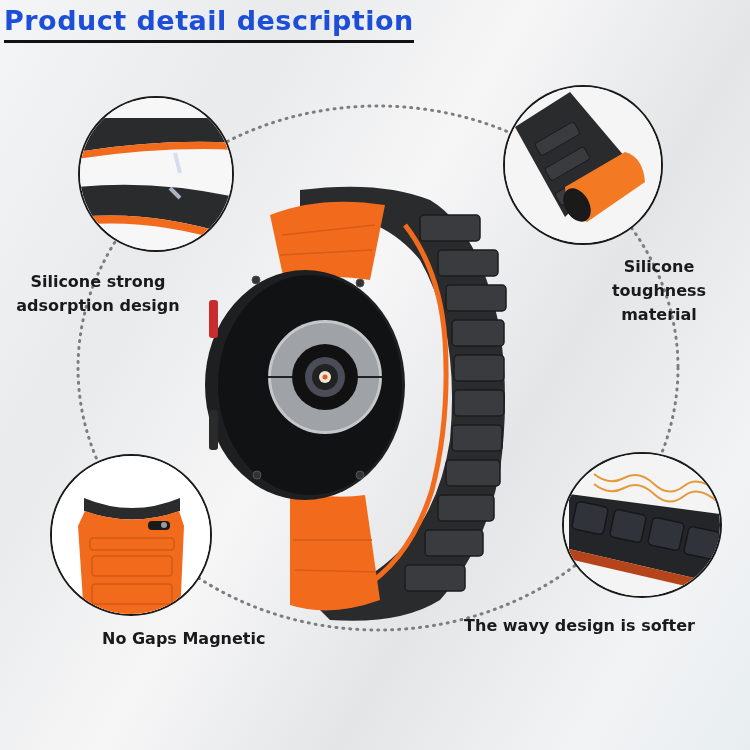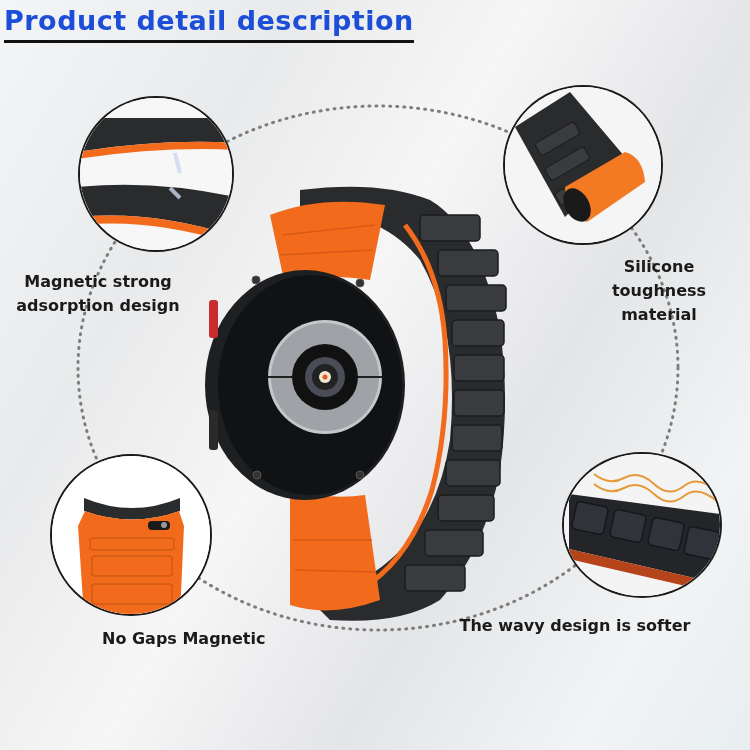--- a/index.html
+++ b/index.html
@@ -94,21 +94,21 @@
   <svg width="152" height="152">
     <rect width="152" height="152" fill="#f7f7f7"></rect>
     <path d="M-10 20 L160 20 L160 45 Q80 40 -10 55 Z" fill="#2a2b2d"></path>
     <path d="M-10 55 Q80 40 160 45 L160 52 Q80 48 -10 62 Z" fill="#f26b1d"></path>
     <path d="M-10 90 Q70 80 160 100 L160 140 Q70 110 -10 120 Z" fill="#2a2b2d"></path>
     <path d="M-10 120 Q70 110 160 140 L160 148 Q70 118 -10 128 Z" fill="#f26b1d"></path>
     <path d="M95 55 L100 75 M90 90 L100 100" stroke="#cbd7ec" stroke-width="4" opacity="0.8"></path>
   </svg>
 </div>
 <div class="callout-label" style="left:8px; top:270px; width:180px;">
-  <div>Magnetic strong</div>
+  <div>Silicone strong</div>
   <div>adsorption design</div>
 </div>
 
 <div class="circle" style="left:503px; top:85px; width:160px; height:160px;">
   <svg width="156" height="156">
     <rect width="156" height="156" fill="#f5f5f5"></rect>
     <path d="M10 40 L65 5 L120 70 L60 130 Z" fill="#2a2b2d"></path>
     <g fill="#3a3b3e" stroke="#1c1c1c">
       <rect x="30" y="45" width="45" height="14" rx="3" transform="rotate(-30 52 52)"></rect>
       <rect x="40" y="70" width="45" height="14" rx="3" transform="rotate(-30 62 77)"></rect>
@@ -149,15 +149,15 @@
     <path d="M5 40 L156 60 L156 130 L5 95 Z" fill="#232528"></path>
     <path d="M5 95 L156 130 L156 140 L5 105 Z" fill="#b5441a"></path>
     <g fill="#30333a" stroke="#16171a" stroke-width="1.5">
       <rect x="10" y="50" width="32" height="28" rx="4" transform="rotate(12 26 64)"></rect>
       <rect x="48" y="58" width="32" height="28" rx="4" transform="rotate(12 64 72)"></rect>
       <rect x="86" y="66" width="32" height="28" rx="4" transform="rotate(12 102 80)"></rect>
       <rect x="122" y="75" width="32" height="28" rx="4" transform="rotate(12 138 89)"></rect>
     </g>
   </svg>
 </div>
-<div class="callout-label" style="left:455px; top:614px; width:240px; text-align:center;">
+<div class="callout-label" style="left:455px; top:614px; width:240px; text-align:right;">
   <div>The wavy design is softer</div>
 </div>
 
 </body></html>

